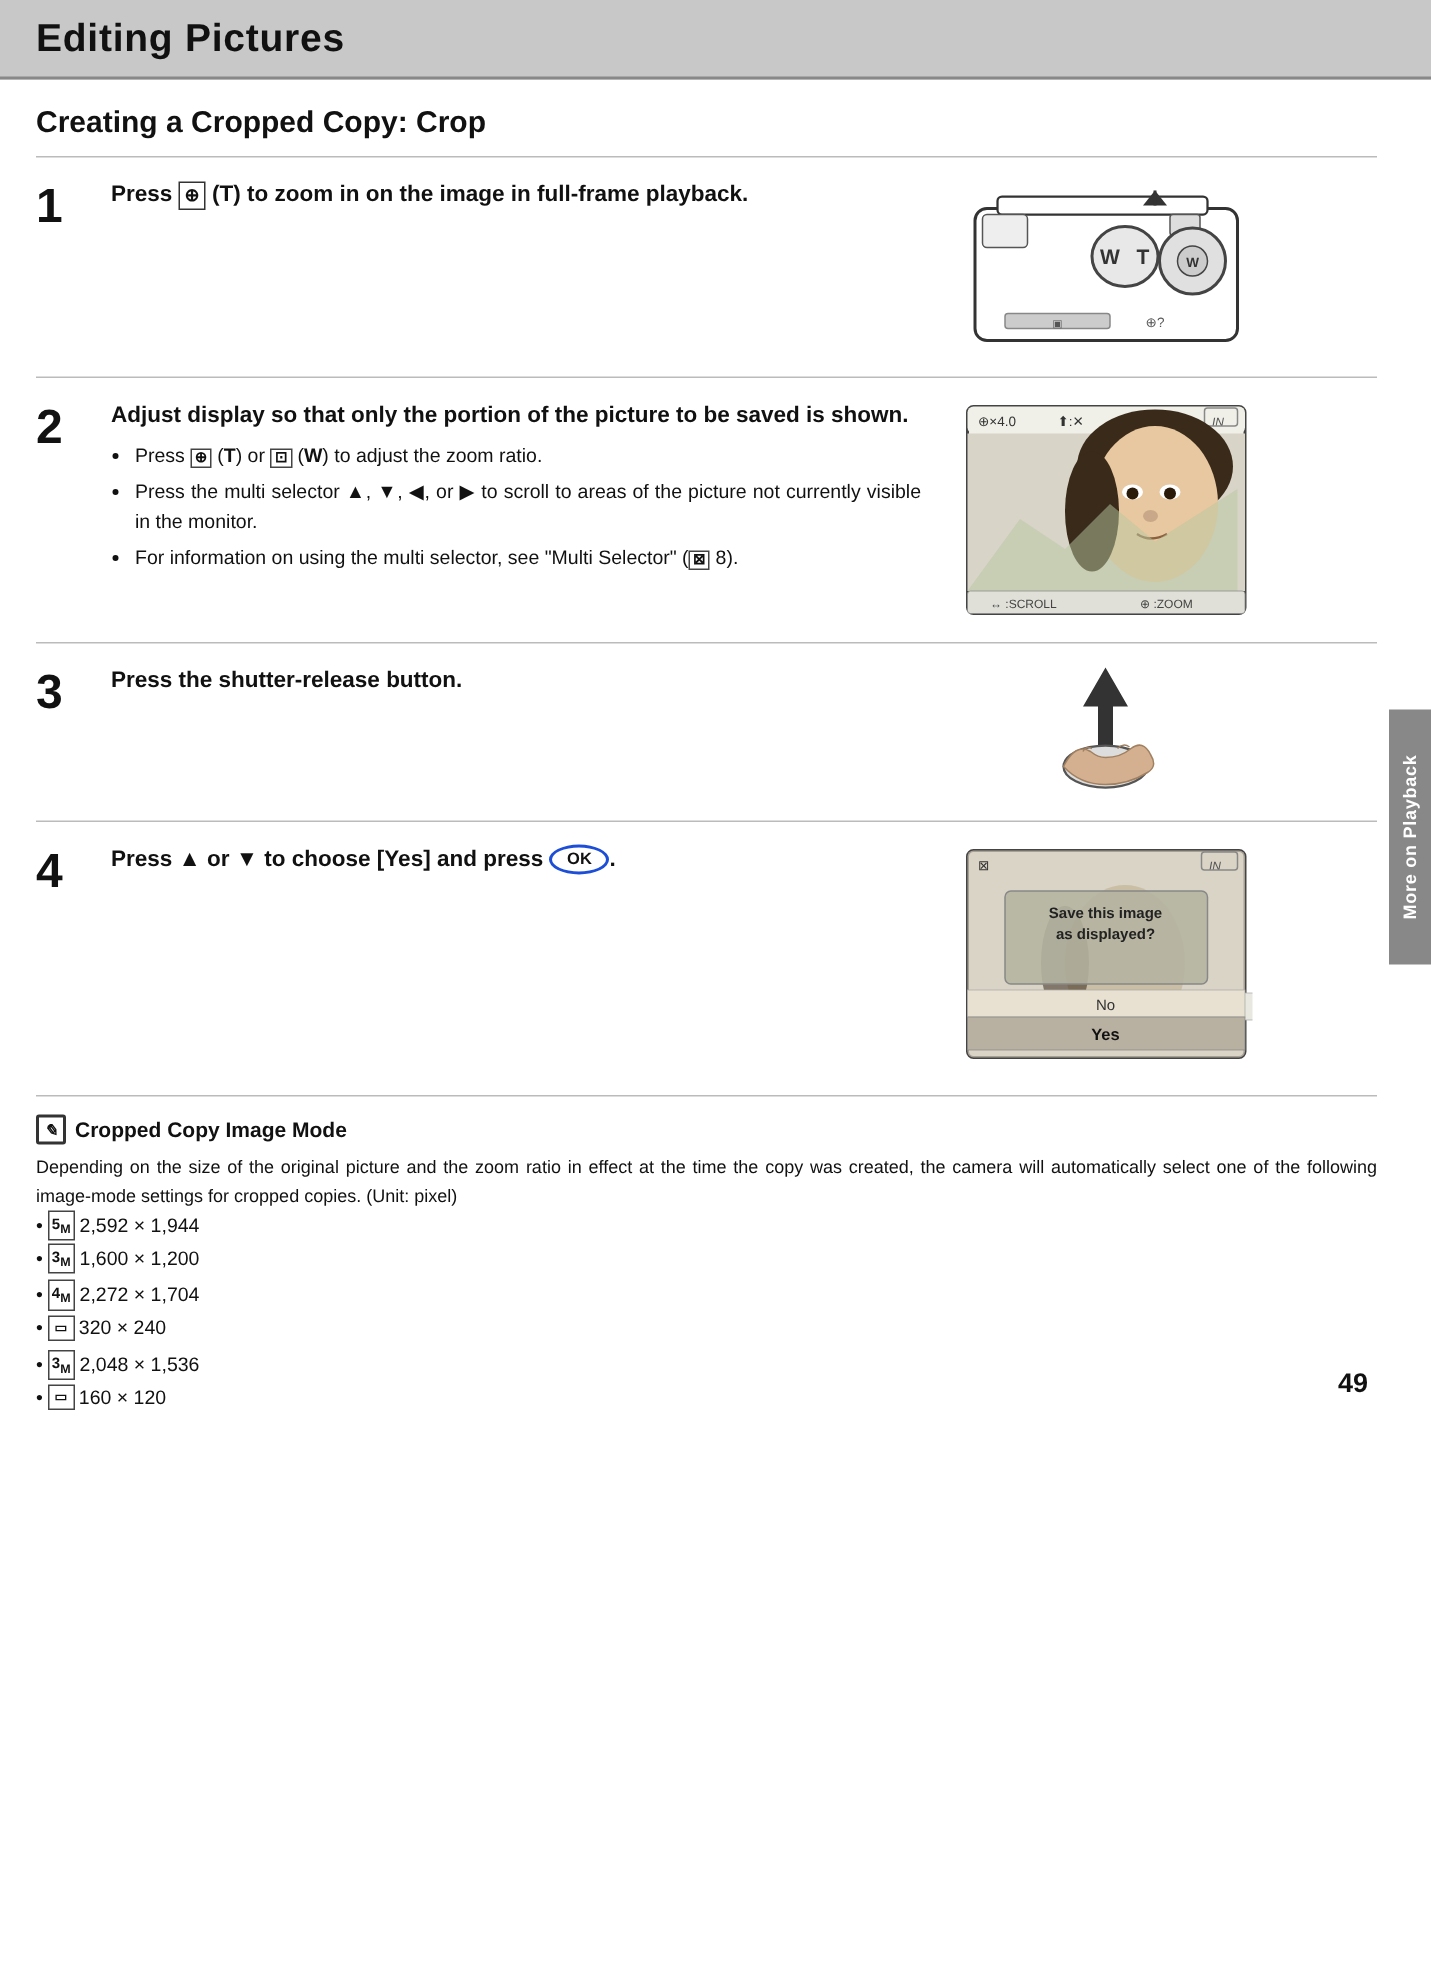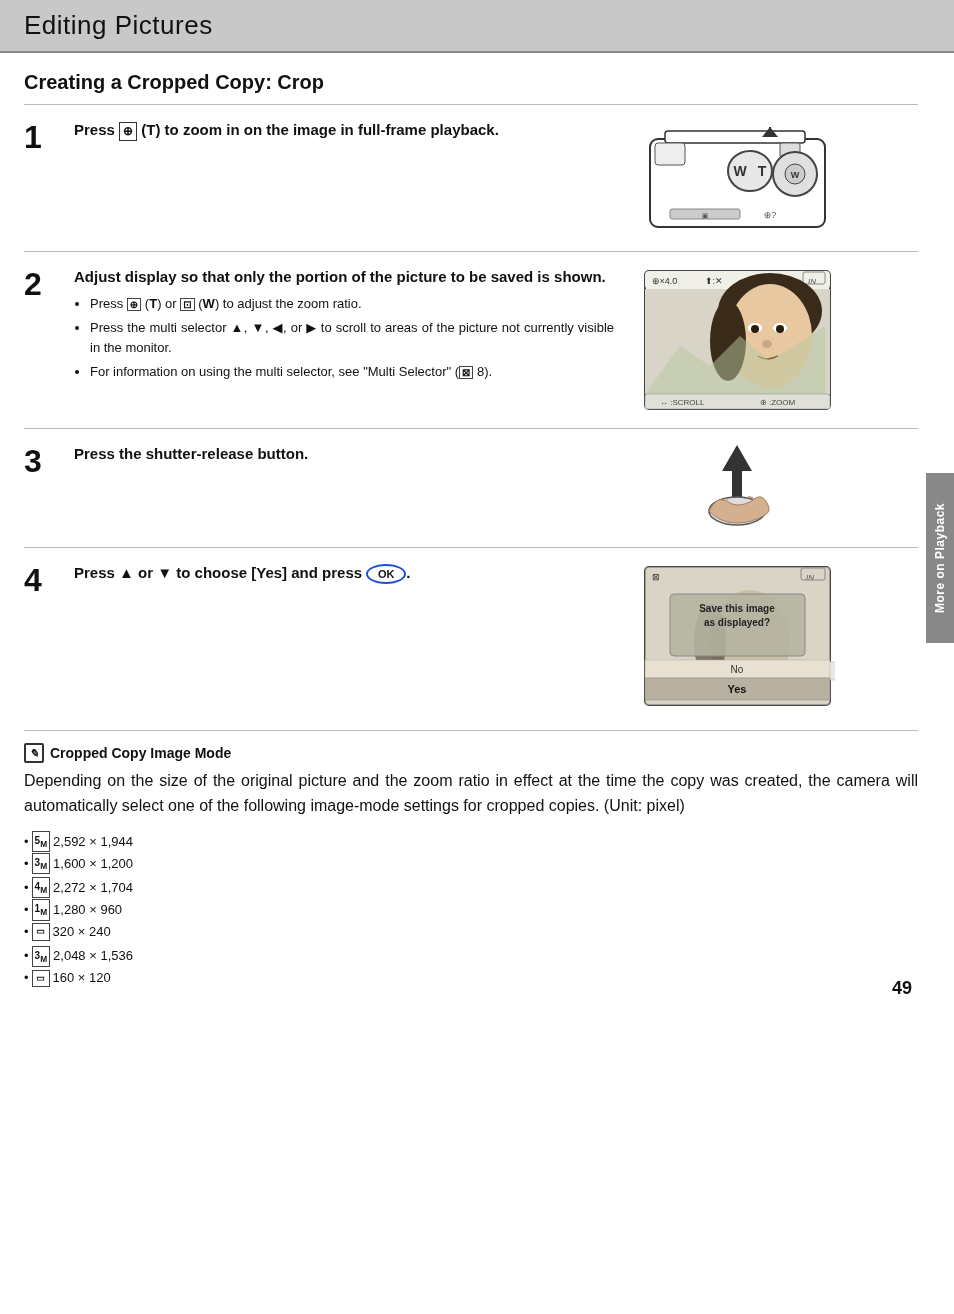--- a/index.html
+++ b/index.html
@@ -14,21 +14,21 @@
     }
 
     
     .page-header {
       background: #c8c8c8;
       padding: 10px 24px 10px 24px;
       border-bottom: 2px solid #888;
     }
     .page-header h1 {
       font-size: 26px;
-      font-weight: 400;
+      font-weight: 700;
       color: #111;
       letter-spacing: 0.5px;
     }
 
     
     .main-content {
       padding: 18px 36px 18px 24px;
       position: relative;
     }
 
@@ -125,23 +125,23 @@
       border-radius: 2px;
       display: inline-flex;
       align-items: center;
       justify-content: center;
       font-size: 11px;
       font-style: italic;
       font-weight: 900;
     }
 
     .note-text {
-      font-size: 16px;
+      font-size: 12px;
       line-height: 1.55;
-      margin-bottom: 12px;
+      margin-bottom: 0;
       text-align: justify;
     }
 
     .bullet-cols {
       display: grid;
       grid-template-columns: 1fr;
       gap: 2px 10px;
       font-size: 13px;
       line-height: 1.7;
     }
@@ -188,21 +188,21 @@
       letter-spacing: 0.5px;
       height: 170px;
       display: flex;
       align-items: center;
       justify-content: center;
     }
 
     
     .page-number {
       position: absolute;
-      bottom: 8px;
+      bottom: 28px;
       right: 42px;
       font-size: 18px;
       font-weight: 900;
     }
 
     
     svg text {
       font-family: Arial, sans-serif;
     }
 
@@ -382,23 +382,20 @@
         <li class="bullet-item">
           <span class="mode-icon">3<sub>M</sub></span> 1,600 × 1,200
         </li>
       </ul>
 
       <ul>
         <li class="bullet-item">
           <span class="mode-icon">4<sub>M</sub></span> 2,272 × 1,704
         </li>
         <li class="bullet-item">
-          <span class="mode-icon">1<sub>M</sub></span> 1,280 × 960
-        </li>
-        <li class="bullet-item">
           <span class="mode-icon" style="font-size:9px;">▭</span> 320 × 240
         </li>
       </ul>
 
       <ul>
         <li class="bullet-item">
           <span class="mode-icon">3<sub>M</sub></span> 2,048 × 1,536
         </li>
         <li class="bullet-item">
           <span class="mode-icon" style="font-size:9px;">▭</span> 160 × 120

